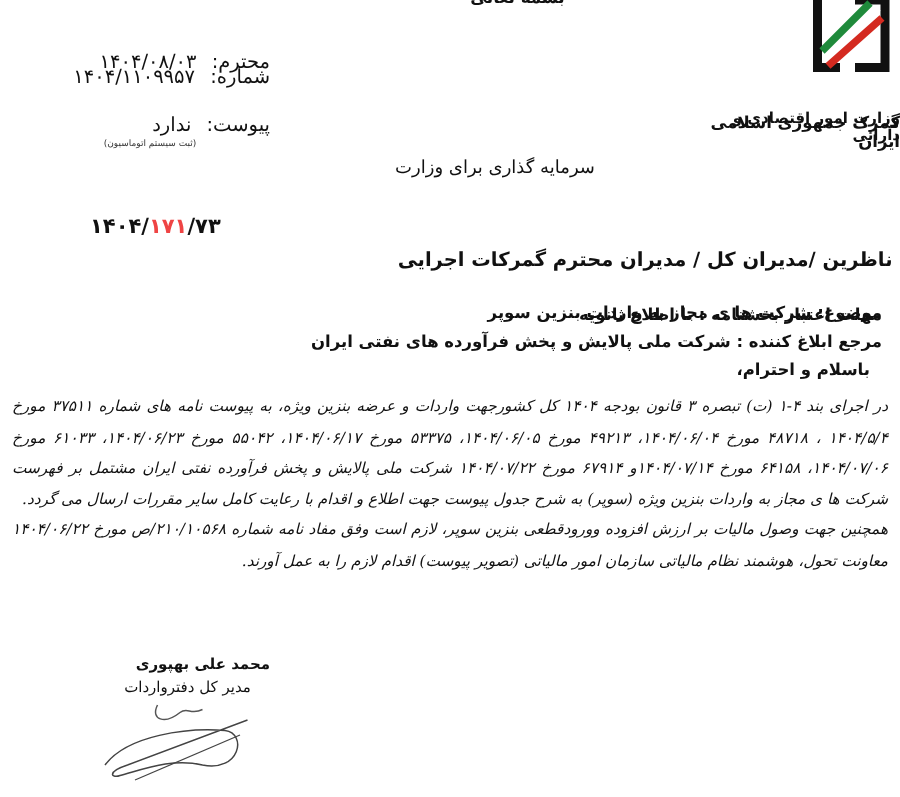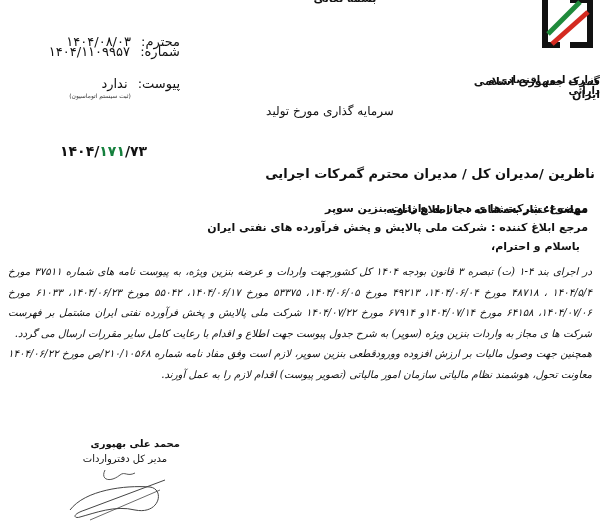--- a/index.html
+++ b/index.html
@@ -22,21 +22,21 @@
   .meta-sys { left:40px; top:92px; width:120px; font-size:6px; text-align:center; color:#333; }
 
   
   .logo { left:540px; top:0px; width:55px; height:50px; }
   .org1 { left:470px; top:74px; width:130px; text-align:right; font-size:10px; font-weight:bold; }
   .org2 { left:465px; top:75px; width:135px; text-align:right; font-size:11px; font-weight:bold; }
 
   .slogan { left:240px; top:104px; width:180px; text-align:center; font-size:12px; font-family:"DejaVu Serif", serif; }
 
   .refno { left:60px; top:143px; width:110px; font-size:14px; font-weight:bold; direction:ltr; text-align:left; }
-  .refno .mid { color:#15803d; }
+  .refno .mid { color:#ef4444; }
 
   .addr { left:250px; top:166px; width:345px; text-align:right; font-size:13px; font-weight:bold; }
   .hdr-line { right:12px; width:400px; text-align:right; font-size:11px; font-weight:bold; }
   .subj { top:186px;margin-top:16px; }
   .valid { top:203px; }
   .ref { top:221px; }
   .greet { top:240px; right:20px; }
 
   .body-text {
     left:8px; top:262px; width:584px; text-align:justify; text-align-last:right;
@@ -72,21 +72,21 @@
     <path d="M5 0 L5 45 L20 45" fill="none" stroke="#111" stroke-width="6"></path>
     <path d="M30 0 L50 0 L50 45 L30 45" fill="none" stroke="#111" stroke-width="6"></path>
     <path d="M8 34 L40 2" stroke="#1f8a3b" stroke-width="5"></path>
     <path d="M10 40 L46 6" stroke="#ffffff" stroke-width="3"></path>
     <path d="M12 44 L48 12" stroke="#d42a20" stroke-width="5"></path>
   </svg>
 </div>
 <div class="abs rtl org1">وزارت امور اقتصادی و دارائی</div>
 <div class="abs rtl org2">گمرک جمهوری اسلامی ایران</div>
 
-<div class="abs rtl slogan">سرمایه گذاری مورخ تولید</div>
+<div class="abs rtl slogan">سرمایه گذاری برای وزارت</div>
 
 <div class="abs refno"><span>۱۴۰۴/</span><span class="mid">۱۷۱</span><span>/۷۳</span></div>
 
 <div class="abs rtl addr">ناظرین /مدیران کل / مدیران محترم گمرکات اجرایی</div>
 <div class="abs rtl hdr-line subj">موضوع: شرکت ها ی مجاز به واردات بنزین سوپر</div>
 <div class="abs rtl hdr-line valid">مهلت اعتبار بخشنامه : تا اطلاع ثانویه</div>
 <div class="abs rtl hdr-line ref">مرجع ابلاغ کننده : شرکت ملی پالایش و پخش فرآورده های نفتی ایران</div>
 <div class="abs rtl hdr-line greet">باسلام و احترام،</div>
 
 <div class="abs rtl body-text">

